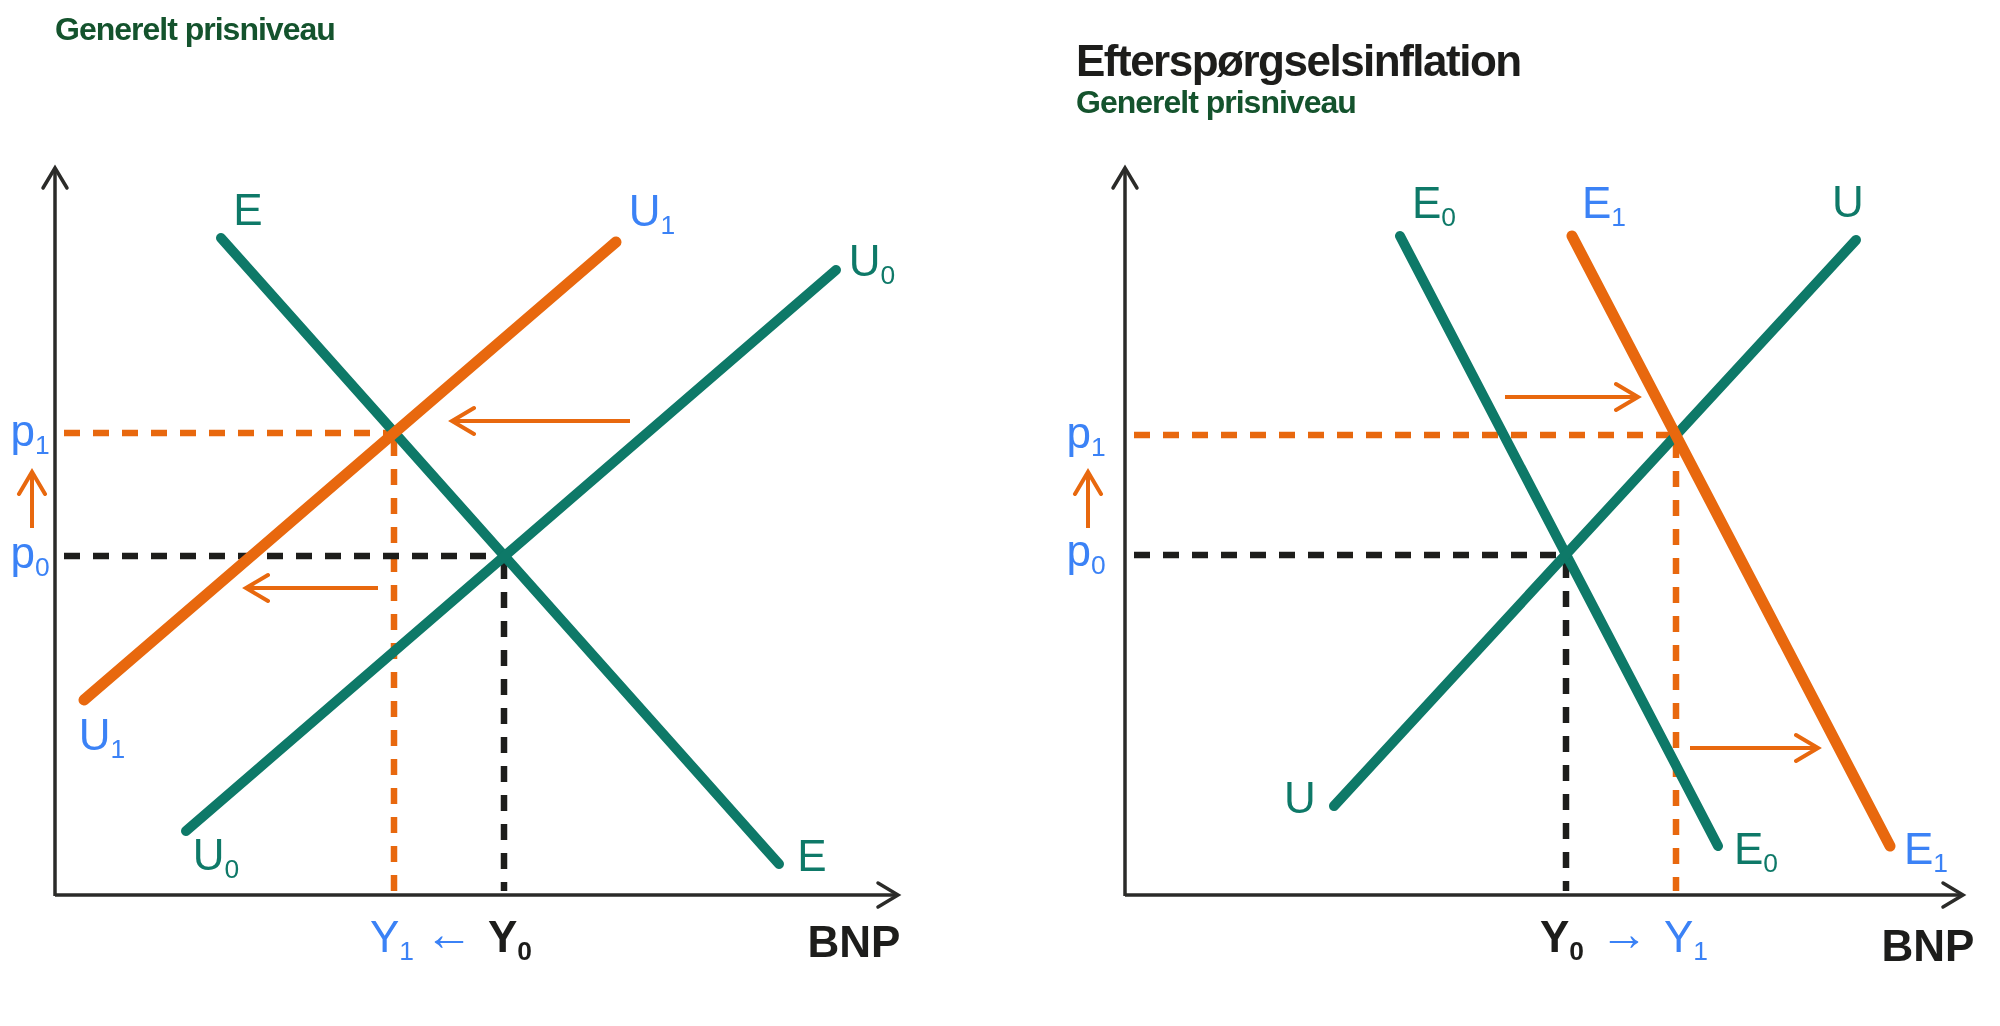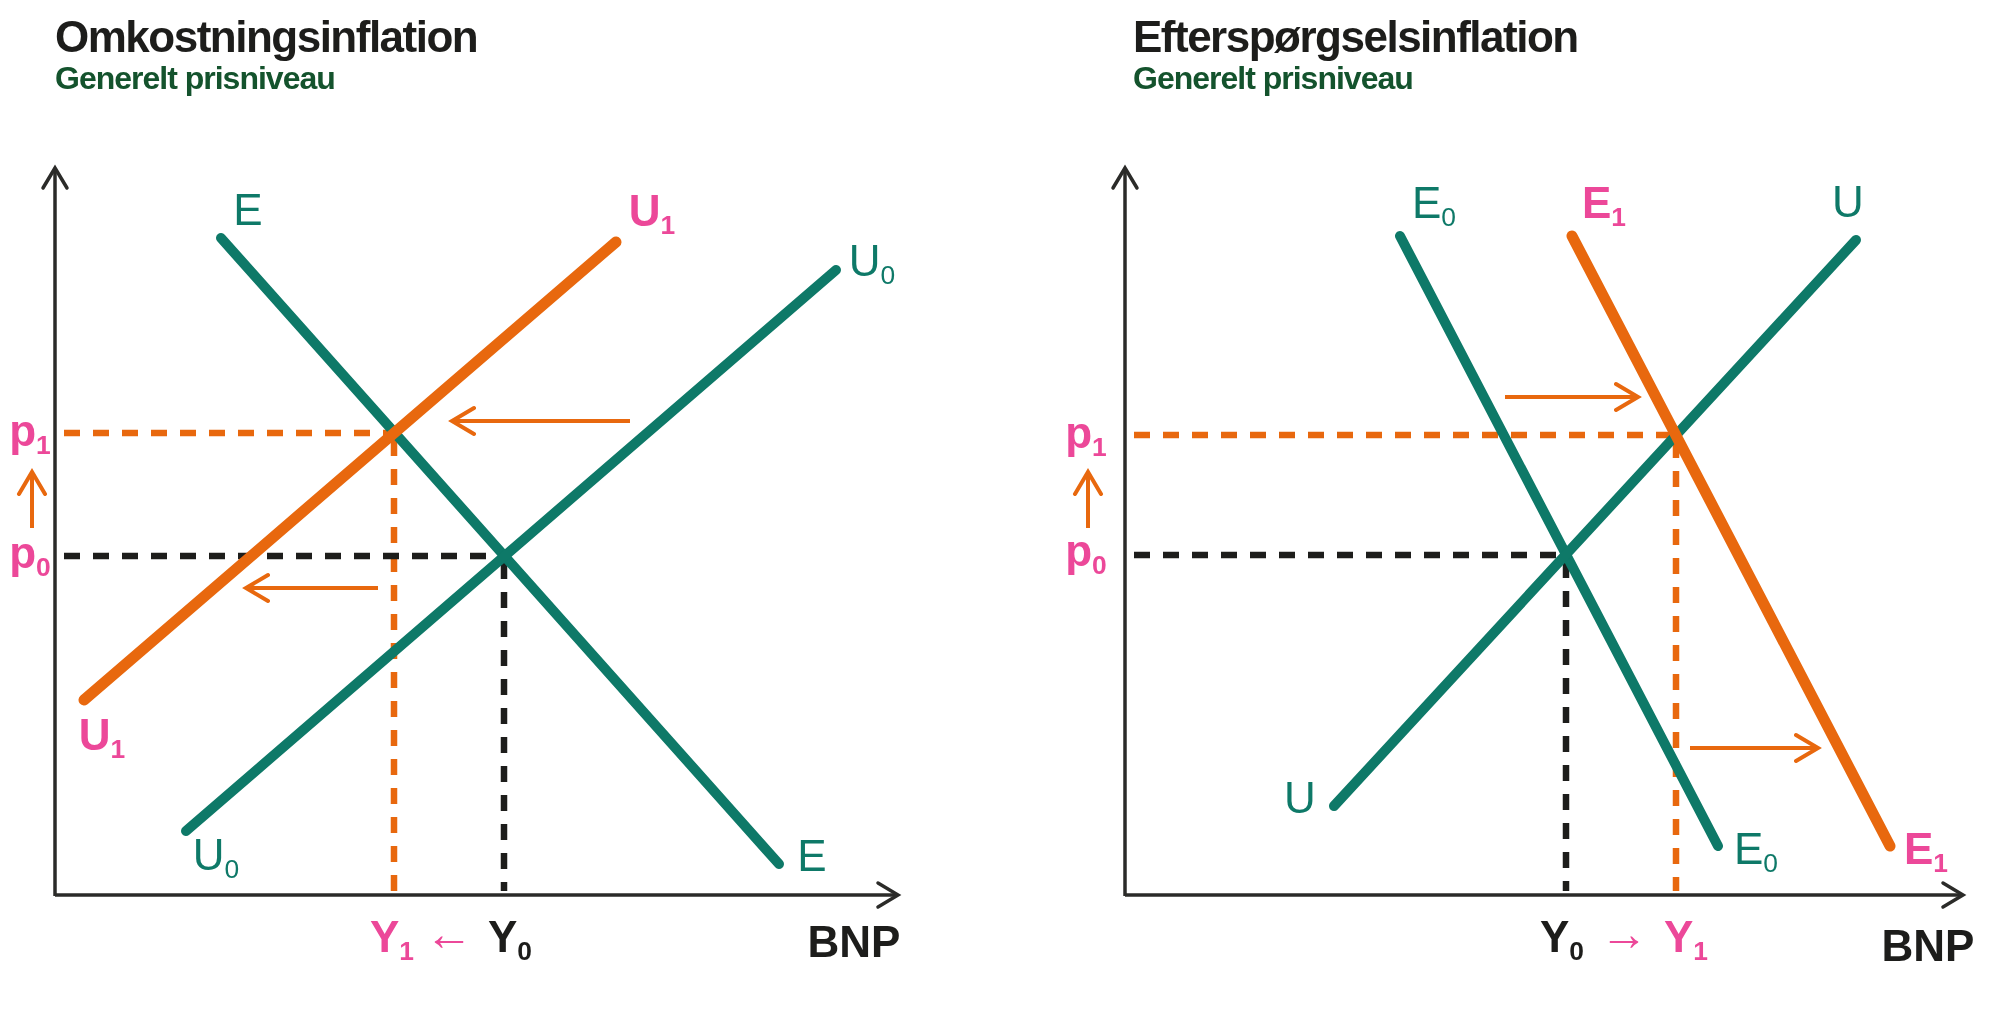--- a/index.html
+++ b/index.html
@@ -20,21 +20,21 @@
     font-size:32px;font-weight:bold;color:#14532d;
     letter-spacing:-1px;line-height:1.12;white-space:nowrap;
   }
   .lbl{
     position:absolute;
     transform:translate(-50%,-50%);
     font-size:44px;line-height:1;white-space:nowrap;
   }
   .lbl .sub{font-size:0.6em;vertical-align:-0.3em;letter-spacing:0;}
   .teal-t{color:#0e7968;}
-  .orange-t{color:#ec4899;font-weight:bold;}
+  .orange-t{color:#3b82f6;}
   .black-t{color:#1d1d1b;font-weight:bold;}
   .glyph-arrow{font-size:48px;}
   
   .curve-teal{stroke:#0e7968;stroke-width:10;stroke-linecap:round;}
   .curve-orange{stroke:#e8680e;stroke-width:11;stroke-linecap:round;}
   .dash-o{stroke:#e8680e;stroke-width:6.5;stroke-dasharray:16 13;fill:none;}
   .dash-b{stroke:#1d1d1b;stroke-width:6.5;stroke-dasharray:16 13;fill:none;}
   .axis{stroke:#2b2b29;stroke-width:3.5;fill:none;}
   .sarrow{stroke:#e8680e;stroke-width:4;fill:none;}
 </style>
@@ -86,40 +86,39 @@
       <line x1="1334" y1="806" x2="1856" y2="240" class="curve-teal"></line>
       <line x1="1572" y1="236" x2="1890" y2="846" class="curve-orange"></line>
 
       <line x1="1505" y1="397" x2="1638" y2="397" class="sarrow" marker-end="url(#aho)"></line>
       <line x1="1690" y1="748" x2="1818" y2="748" class="sarrow" marker-end="url(#aho)"></line>
       <line x1="1088" y1="528" x2="1088" y2="472" class="sarrow" marker-end="url(#aho)"></line>
     </g>
   </svg>
 
   <div class="titleblock" style="left:55px;">
-    <div class="t1">Omkostningsinflation</div>
     <div class="t2">Generelt prisniveau</div>
   </div>
 
   <span class="lbl teal-t" style="left:248px;top:210px;"><span>E</span></span>
   <span class="lbl orange-t" style="left:652px;top:214px;"><span>U</span><span class="sub">1</span></span>
   <span class="lbl teal-t" style="left:872px;top:264px;"><span>U</span><span class="sub">0</span></span>
   <span class="lbl orange-t" style="left:102px;top:738px;"><span>U</span><span class="sub">1</span></span>
   <span class="lbl teal-t" style="left:216px;top:858px;"><span>U</span><span class="sub">0</span></span>
   <span class="lbl teal-t" style="left:812px;top:856px;"><span>E</span></span>
 
   <span class="lbl orange-t" style="left:30px;top:434px;"><span>p</span><span class="sub">1</span></span>
   <span class="lbl orange-t" style="left:30px;top:556px;"><span>p</span><span class="sub">0</span></span>
 
   <span class="lbl orange-t" style="left:392px;top:940px;"><span>Y</span><span class="sub">1</span></span>
   <span class="lbl orange-t glyph-arrow" style="left:449px;top:934px;">←</span>
   <span class="lbl black-t" style="left:510px;top:940px;"><span>Y</span><span class="sub">0</span></span>
   <span class="lbl black-t" style="left:854px;top:942px;">BNP</span>
 
-  <div class="titleblock" style="left:1133px;">
+  <div class="titleblock" style="left:1076px;margin-top:24px;">
     <div class="t1">Efterspørgselsinflation</div>
     <div class="t2">Generelt prisniveau</div>
   </div>
 
   <span class="lbl teal-t" style="left:1434px;top:206px;"><span>E</span><span class="sub">0</span></span>
   <span class="lbl orange-t" style="left:1604px;top:206px;"><span>E</span><span class="sub">1</span></span>
   <span class="lbl teal-t" style="left:1848px;top:202px;"><span>U</span></span>
   <span class="lbl teal-t" style="left:1300px;top:798px;"><span>U</span></span>
   <span class="lbl teal-t" style="left:1756px;top:852px;"><span>E</span><span class="sub">0</span></span>
   <span class="lbl orange-t" style="left:1926px;top:852px;"><span>E</span><span class="sub">1</span></span>

